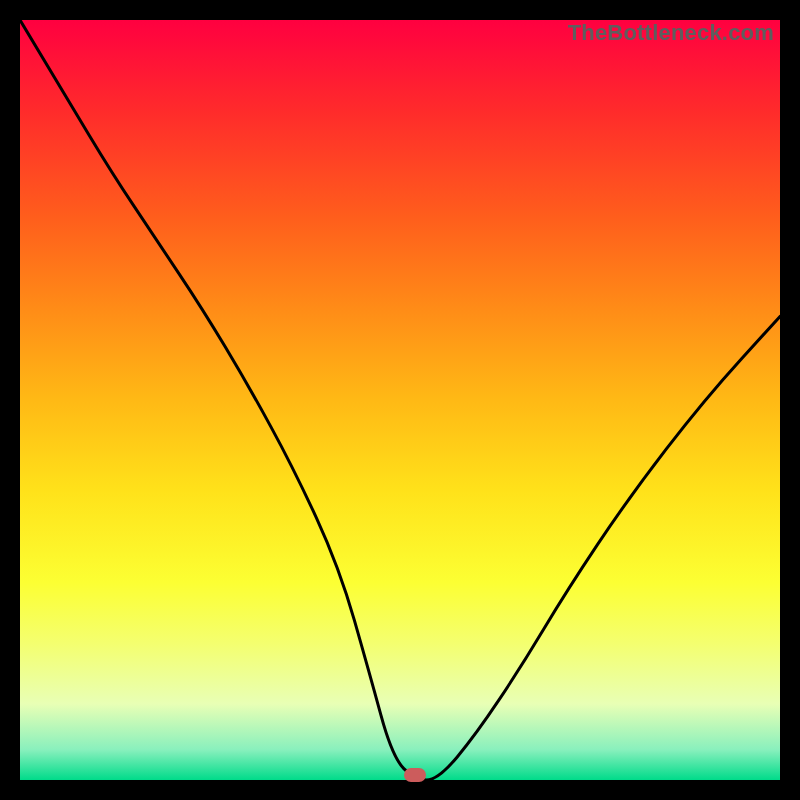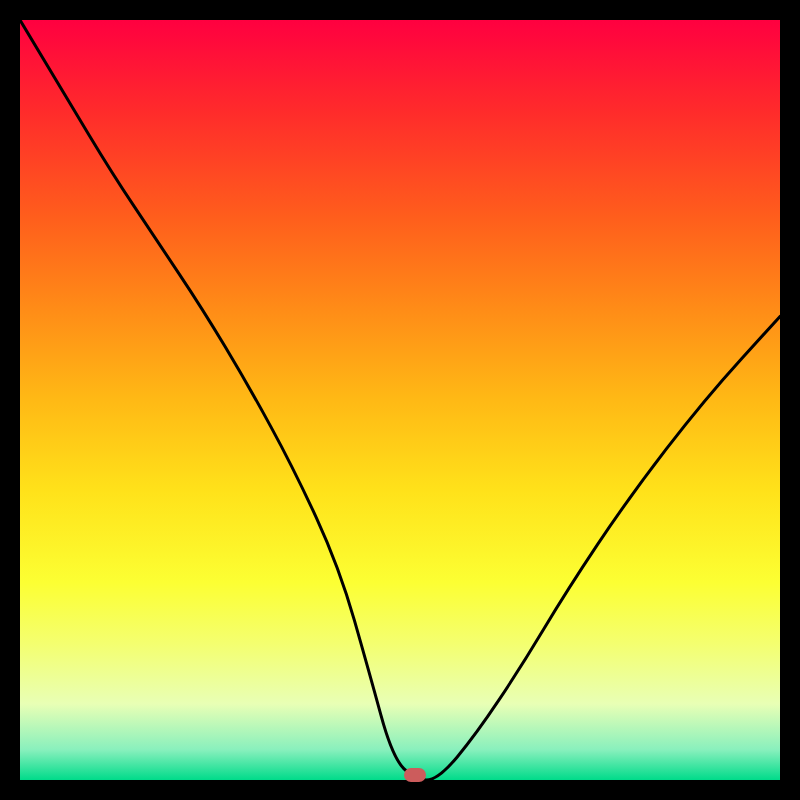--- a/index.html
+++ b/index.html
@@ -53,18 +53,19 @@
     height: 14px;
     border-radius: 7px;
     transform: translate(-50%, -50%);
   }
 </style>
 </head>
 <body>
 
 <div class="frame">
   <div class="plot-area">
+    <div class="watermark">TheBottleneck.com</div>
     <svg class="curve" viewBox="0 0 760 760" preserveAspectRatio="none">
       <path id="curve-path" d="M 0 0 Q 45.6 76 68.4 114 Q 91.2 152 114 186.2 Q 136.79999999999998 220.39999999999998 159.6 254.6 Q 182.4 288.8 205.2 326.8 Q 228 364.8 250.79999999999998 406.6 Q 273.59999999999997 448.40000000000003 296.4 497.80000000000007 Q 319.2 547.2 334.4 600.4000000000001 Q 349.6 653.6 361 695.4000000000001 Q 372.4 737.2 383.79999999999995 748.6 Q 395.2 760 406.6 760 Q 418.00000000000006 760 437 737.2 Q 456 714.4 478.8 680.2 Q 501.6 646 524.4 608 Q 547.1999999999999 570 577.5999999999999 524.4 Q 608 478.8 646 429.4 Q 684 380 722 338.20000000000005 T 760 296.40000000000003" fill="none" stroke="#000000" stroke-width="3" stroke-linecap="round" stroke-linejoin="round"></path>
     </svg>
     <div id="marker" class="marker" style="left: 395.2px; top: 754.68px; background: rgb(204, 92, 92);"></div>
   </div>
 </div>
 
 </body></html>

